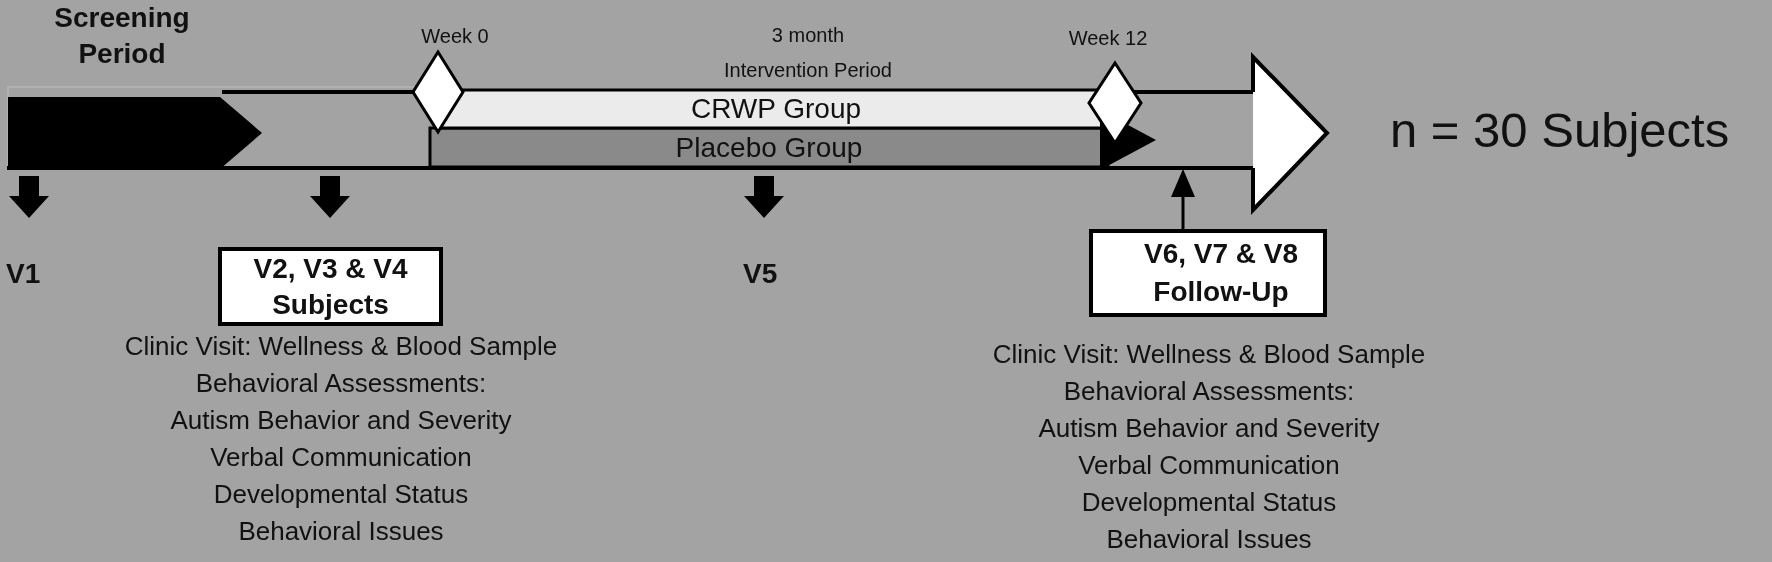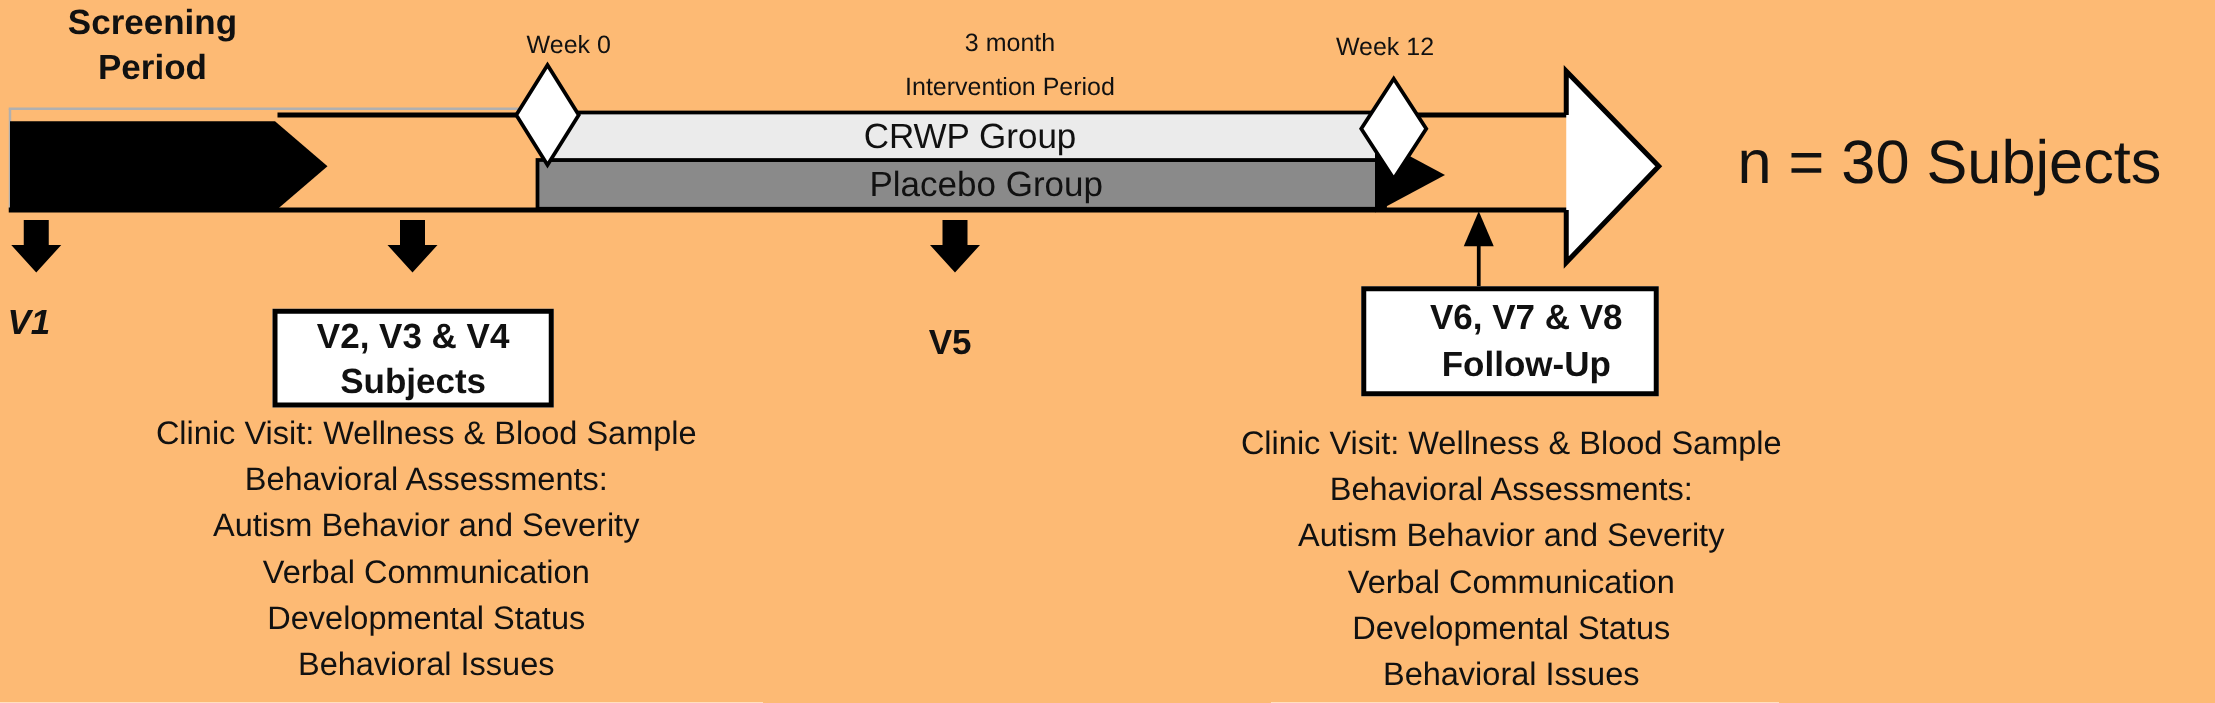--- a/index.html
+++ b/index.html
@@ -1,19 +1,19 @@
 <!DOCTYPE html>
 <html><head>
 <meta charset="utf-8">
 <style>
   html,body{margin:0;padding:0;background:#fff;}
   #figure{
     position:relative;
     width:1772px;height:562px;
-    background:#fdba74;
+    background:#a3a3a3;
     font-family:"Liberation Sans", sans-serif;
     color:#111;
     overflow:hidden;
   }
   #shapes{position:absolute;left:0;top:0;}
   .lbl{position:absolute;white-space:nowrap;}
   .center{text-align:center;}
   .phase-label{font-size:20px;line-height:35px;}
   .bar-label{font-size:28px;display:flex;align-items:center;justify-content:center;}
   .visit-label{font-size:28px;font-weight:bold;}
@@ -75,25 +75,25 @@
   <div class="lbl phase-label center" style="left:375px;top:19px;width:160px;">Week 0</div>
 
   <div class="lbl phase-label center" style="left:648px;top:18px;width:320px;">
     <div>3 month</div>
     <div>Intervention Period</div>
   </div>
 
   <div class="lbl phase-label center" style="left:1028px;top:21px;width:160px;">Week 12</div>
 
   <div class="lbl bar-label" style="left:437px;top:90px;width:678px;height:38px;">CRWP Group</div>
-  <div class="lbl bar-label" style="left:450px;top:128px;width:678px;height:39px;">Placebo Group</div>
+  <div class="lbl bar-label" style="left:430px;top:128px;width:678px;height:39px;">Placebo Group</div>
 
   <div class="lbl enroll" style="left:1390px;top:102px;">n = 30 Subjects</div>
 
-  <div class="lbl visit-label" style="left:6px;top:242px;font-style:italic;">V1</div>
+  <div class="lbl visit-label" style="left:6px;top:258px;">V1</div>
   <div class="lbl visit-label" style="left:743px;top:258px;">V5</div>
 
   <div class="visit-box" style="left:218px;top:227px;width:225px;height:79px;margin-top:20px;">
     <div>V2, V3 &amp; V4</div>
     <div>Subjects</div>
   </div>
 
   <div class="visit-box" style="left:1089px;top:229px;width:238px;height:88px;line-height:38px;padding-left:26px;">
     <div>V6, V7 &amp; V8</div>
     <div>Follow-Up</div>

